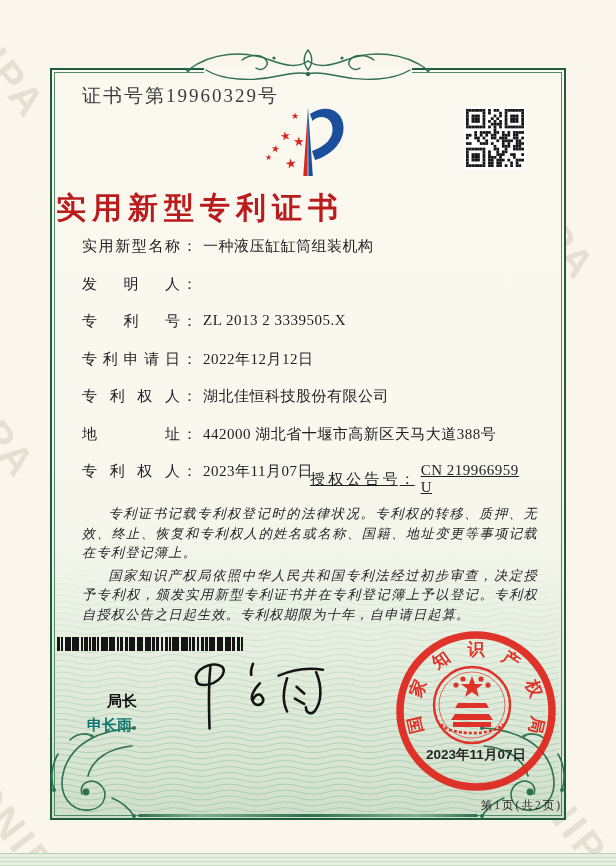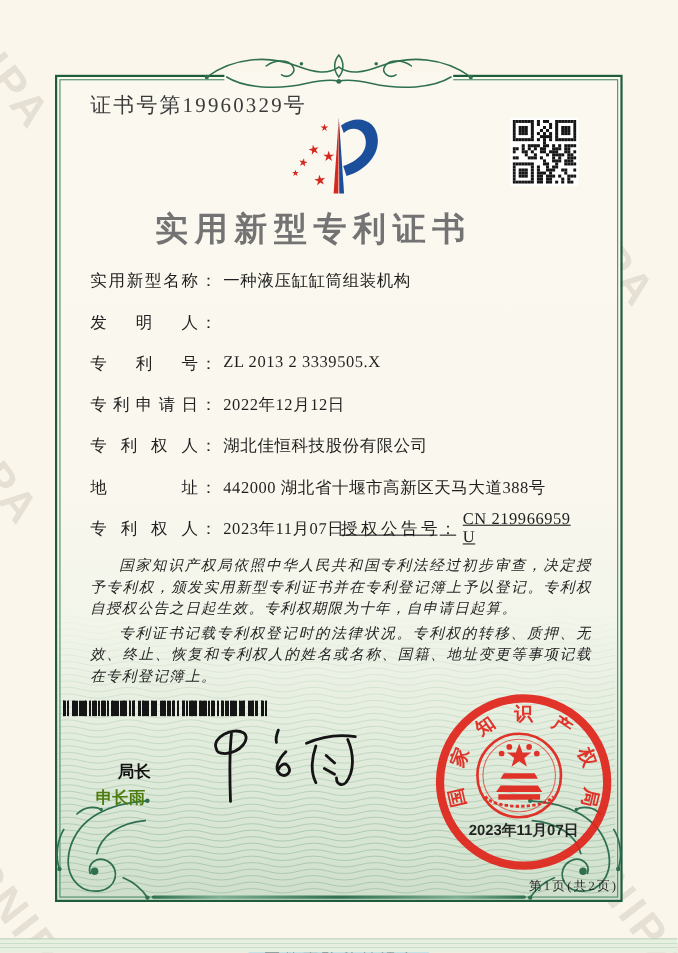--- a/index.html
+++ b/index.html
@@ -31,26 +31,26 @@
   .ornament-top{position:absolute;left:50%;top:46px;transform:translateX(-50%);}
   .flourish{position:absolute;top:720px;}
   .flourish.left{left:42px;}
   .flourish.right{right:42px;transform:scaleX(-1);}
   
   .cert-no{position:absolute;left:82px;top:83px;font-size:19px;letter-spacing:2px;color:#3b3b3b;}
   .logo{position:absolute;left:262px;top:102px;width:92px;height:80px;}
   .logo .star{position:absolute;color:#d5281e;line-height:1;}
   .qr{position:absolute;left:464px;top:107px;width:62px;height:62px;background:#fff;padding:2px;box-sizing:border-box;}
   .title{
-    position:absolute;left:50px;top:188px;width:464px;text-align:center;
-    font-size:30px;font-weight:700;letter-spacing:6px;color:#737373;text-indent:6px;
+    position:absolute;left:50px;top:188px;width:464px;
+    font-size:30px;font-weight:700;letter-spacing:6px;color:#b91c1c;text-indent:6px;
   }
   
   .rows{position:absolute;left:82px;top:237px;width:452px;font-size:15px;color:#1f1f1f;}
-  .row{height:37.5px;display:flex;align-items:center;position:relative;}
+  .row{height:37.5px;display:flex;align-items:flex-start;position:relative;}
   .row .lab{display:inline-block;width:98px;text-align:justify;text-align-last:justify;letter-spacing:0;}
   .row .colon{margin:0 6px 0 2px;}
   .row .val{letter-spacing:.5px;}
   .row .pair2{position:absolute;left:228px;display:flex;align-items:center;text-decoration:underline;}
   .row .pair2 .lab{width:88px;}
   
   .paras{
     position:absolute;left:82px;top:504px;width:456px;
     font-size:13.2px;line-height:19.5px;letter-spacing:1.2px;
     font-style:italic;color:#242424;text-align:justify;
@@ -58,21 +58,21 @@
   .paras p{margin:0 0 3px 0;text-indent:2em;}
   
   .barcode{
     position:absolute;left:57px;top:637px;width:186px;height:14px;
     background:
       repeating-linear-gradient(90deg,#151515 0 2px,transparent 2px 4px),
       repeating-linear-gradient(90deg,#151515 0 1px,transparent 1px 5px),
       repeating-linear-gradient(90deg,#151515 0 3px,transparent 3px 9px);
   }
   .sig-title{position:absolute;left:87px;top:692px;font:600 15px "Liberation Sans",sans-serif;color:#111;margin-left:20px;}
-  .sig-name{position:absolute;left:87px;top:716px;font:600 15px "Liberation Sans",sans-serif;color:#4d7c0f;text-align:center;}
+  .sig-name{position:absolute;left:87px;top:716px;font:600 15px "Liberation Sans",sans-serif;color:#0f766e;text-align:center;}
   .sig-script{position:absolute;left:178px;top:648px;}
   .seal{position:absolute;left:393px;top:628px;width:166px;height:166px;}
   
   .page-no{position:absolute;left:50px;top:798px;width:512px;text-align:right;font-size:11.5px;letter-spacing:2px;color:#2a2a2a;}
   .footer-note{
     position:absolute;left:50%;top:859px;transform:translateX(-50%);
     background:#7dd3fc;padding:2px 12px;font-size:14.5px;font-style:italic;
     letter-spacing:3px;color:#2e2e2e;
   }
   .bottom-band{
@@ -484,22 +484,22 @@
     <span class="val">2023年11月07日</span>
     <span class="pair2">
       <span class="lab">授权公告号</span>
         <span class="colon">：</span>
       <span class="val">CN 219966959 U</span>
     </span>
   </div>
 </div>
 
 <div class="paras">
+  <p>专利证书记载专利权登记时的法律状况。专利权的转移、质押、无效、终止、恢复和专利权人的姓名或名称、国籍、地址变更等事项记载在专利登记簿上。</p>
   <p>国家知识产权局依照中华人民共和国专利法经过初步审查，决定授予专利权，颁发实用新型专利证书并在专利登记簿上予以登记。专利权自授权公告之日起生效。专利权期限为十年，自申请日起算。</p>
-  <p>专利证书记载专利权登记时的法律状况。专利权的转移、质押、无效、终止、恢复和专利权人的姓名或名称、国籍、地址变更等事项记载在专利登记簿上。</p>
 </div>
 
 <div class="barcode"></div>
 
 <div class="sig-title">局长</div>
 <div class="sig-name">申长雨</div>
 <svg class="sig-script" width="162" height="92" viewBox="0 0 190 95">
   <g stroke="#141414" stroke-width="3" fill="none" stroke-linecap="round" stroke-linejoin="round">
     <path d="M38,16 C36,34 36,60 37,88"></path>
     <path d="M22,32 C16,20 40,8 51,15 C59,21 48,36 31,37 C25,37 22,35 22,32"></path>

